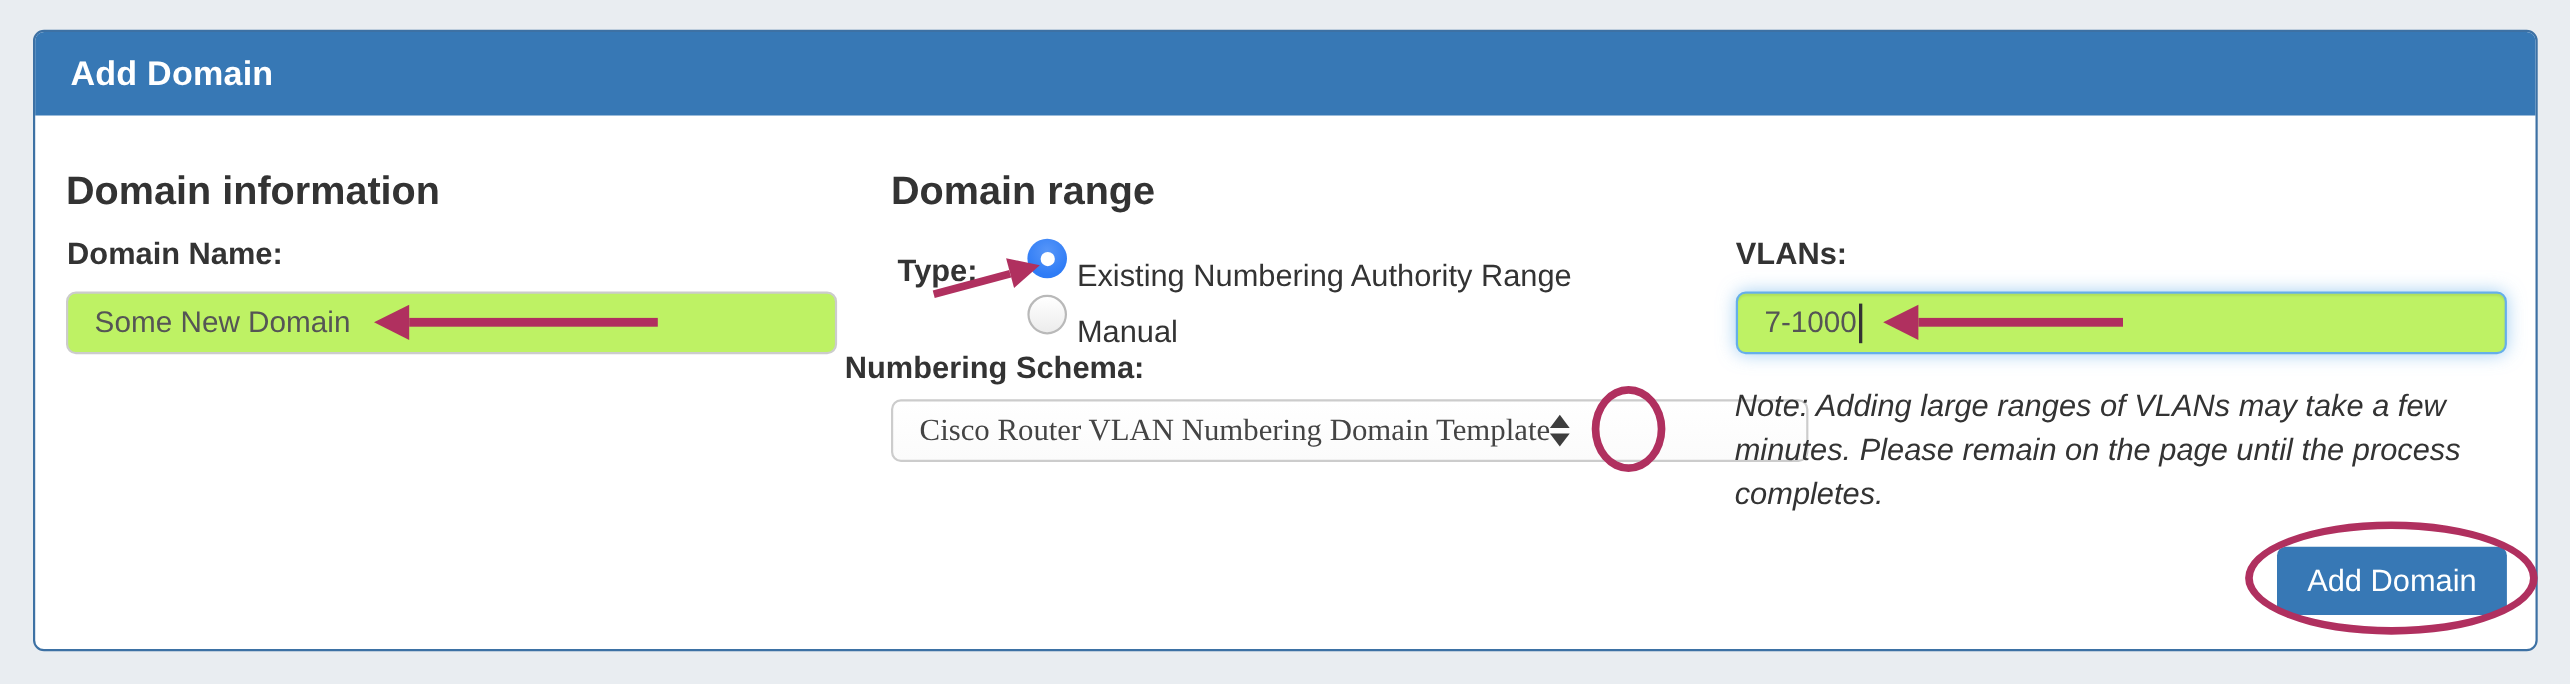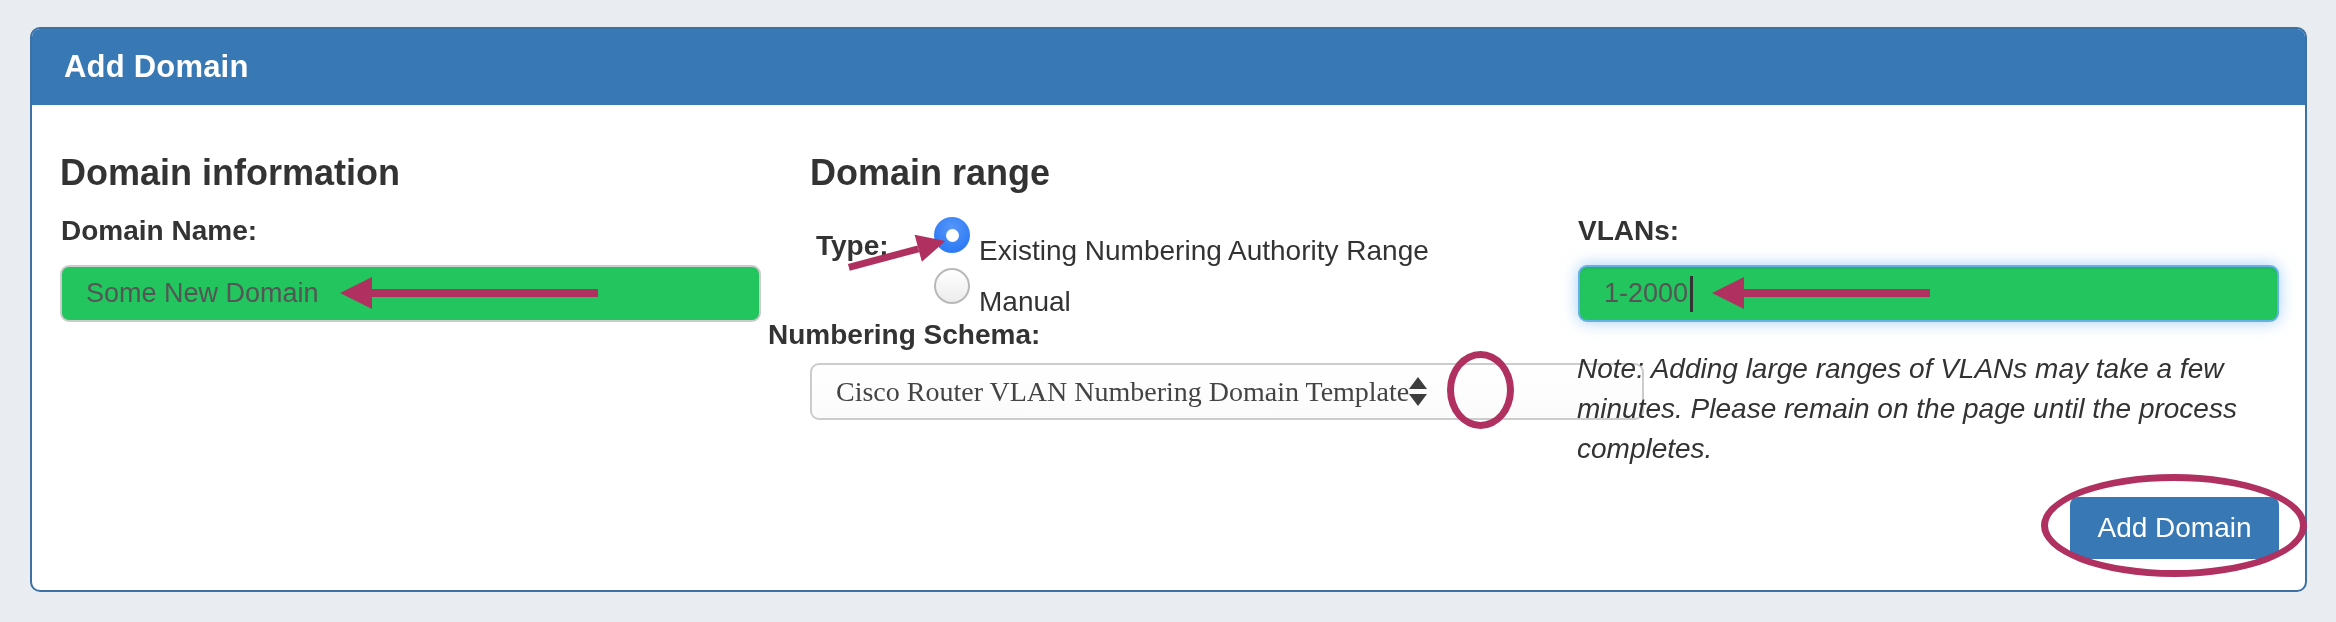--- a/index.html
+++ b/index.html
@@ -31,21 +31,21 @@
     background:var(--header-blue);
     border-radius:8px 8px 0 0;
     display:flex;align-items:center;padding-left:32px;
   }
   .panel-title{color:#fff;font-size:31px;font-weight:700;letter-spacing:.2px;}
 
   
   .section-heading{position:absolute;font-size:36px;font-weight:700;color:#333;line-height:1.1;white-space:nowrap;}
   .field-label{position:absolute;font-size:28px;font-weight:700;color:#333;line-height:1.2;white-space:nowrap;}
   .textbox{
-    position:absolute;height:57px;background:#22c55e;
+    position:absolute;height:57px;background:#bef264;
     border:2px solid #ccc;border-radius:9px;
     display:flex;align-items:center;padding:0 24px;
     font-size:27px;color:#555;white-space:nowrap;
   }
   .textbox.focused{
     border-color:var(--focus-blue);
     box-shadow:inset 0 2px 2px rgba(0,0,0,.075),0 0 16px rgba(102,175,233,.6);
   }
   .caret{display:inline-block;width:3px;height:36px;background:#333;margin-left:2px;}
 
@@ -143,21 +143,21 @@
       <span class="tri-down"></span>
     </span>
   </div>
 
   <div class="circle-annot" style="left:1447px;top:351px;width:67px;height:78px;border-width:7px;"></div>
 
 
   <label class="field-label" style="left:1578px;top:214px;">VLANs:</label>
 
   <div class="textbox focused" style="left:1578px;top:265px;width:701px;">
-    <span>1-2000</span>
+    <span>7-1000</span>
     <span class="caret"></span>
   </div>
 
   <div class="arrow" style="left:1712px;top:277px;width:218px;height:32px;">
     <span class="arrow-head-left"></span>
     <span class="arrow-shaft"></span>
   </div>
 
   <p class="note">Note: Adding large ranges of VLANs may take a few minutes. Please remain on the page until the process completes.</p>
 

